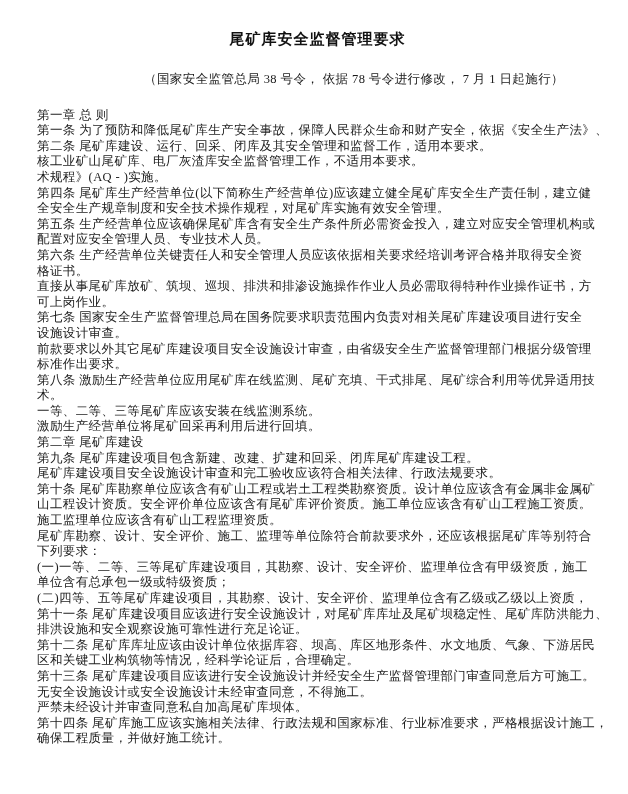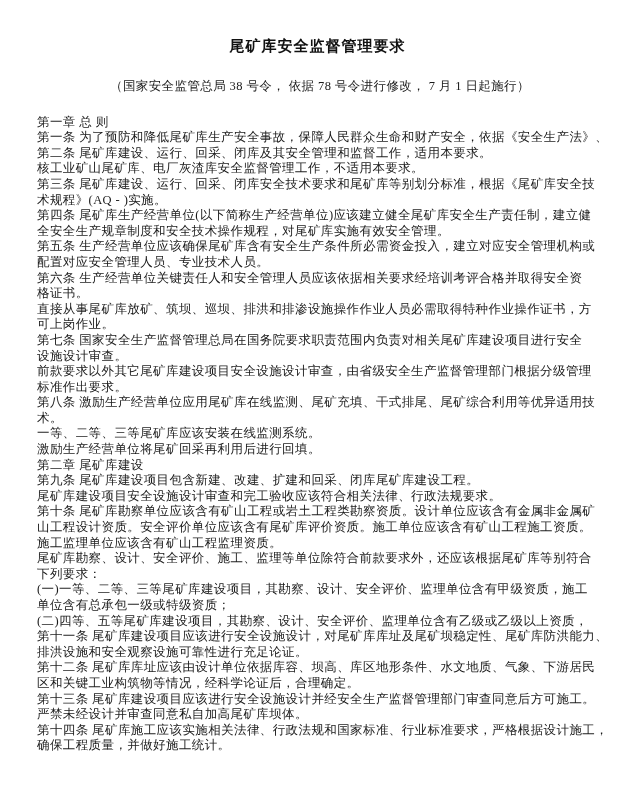--- a/index.html
+++ b/index.html
@@ -15,36 +15,37 @@
     color: #1a1a1a;
   }
   .page {
     box-sizing: border-box;
     width: 628px;
     height: 794px;
     padding: 20px 30px 10px 37px;
     background: #ffffff;
   }
   .doc-title {
-    margin: 16px;
+    margin: 9px;
     font-size: 15px;
     line-height: 20px;
     font-weight: bold;
     text-align: center;
     letter-spacing: 1px;
     color: #111111;
   }
   .doc-subtitle {
     margin: 23px 0 0 0;
     font-size: 12.5px;
     line-height: 15.6px;
     letter-spacing: 0.4px;
     padding-left: 73px;
     white-space: nowrap;
     color: #1a1a1a;
+    text-align: center;
   }
   .doc-body {
     margin-top: 20px;
   }
   .doc-line {
     font-size: 12.5px;
     line-height: 15.6px;
     letter-spacing: 0.4px;
     white-space: nowrap;
     color: #1a1a1a;
@@ -60,21 +61,20 @@
 
       <div class="doc-line">第一章 总 则</div>
 
       <div class="doc-line">第一条 为了预防和降低尾矿库生产安全事故，保障人民群众生命和财产安全，依据《安全生产法》、</div>
 
 
       <div class="doc-line">第二条 尾矿库建设、运行、回采、闭库及其安全管理和监督工作，适用本要求。</div>
 
       <div class="doc-line">核工业矿山尾矿库、电厂灰渣库安全监督管理工作，不适用本要求。</div>
 
-      <div class="doc-line">第三条 尾矿库建设、运行、回采、闭库安全技术要求和尾矿库等别划分标准，根据《尾矿库安全技</div>
 
       <div class="doc-line">术规程》(AQ - )实施。</div>
 
       <div class="doc-line">第四条 尾矿库生产经营单位(以下简称生产经营单位)应该建立健全尾矿库安全生产责任制，建立健</div>
 
       <div class="doc-line">全安全生产规章制度和安全技术操作规程，对尾矿库实施有效安全管理。</div>
 
       <div class="doc-line">第五条 生产经营单位应该确保尾矿库含有安全生产条件所必需资金投入，建立对应安全管理机构或</div>
 
       <div class="doc-line">配置对应安全管理人员、专业技术人员。</div>
@@ -129,20 +129,21 @@
       <div class="doc-line">第十一条 尾矿库建设项目应该进行安全设施设计，对尾矿库库址及尾矿坝稳定性、尾矿库防洪能力、</div>
 
       <div class="doc-line">排洪设施和安全观察设施可靠性进行充足论证。</div>
 
       <div class="doc-line">第十二条 尾矿库库址应该由设计单位依据库容、坝高、库区地形条件、水文地质、气象、下游居民</div>
 
       <div class="doc-line">区和关键工业构筑物等情况，经科学论证后，合理确定。</div>
 
       <div class="doc-line">第十三条 尾矿库建设项目应该进行安全设施设计并经安全生产监督管理部门审查同意后方可施工。</div>
 
+      <div class="doc-line">无安全设施设计或安全设施设计未经审查同意，不得施工。</div>
 
       <div class="doc-line">严禁未经设计并审查同意私自加高尾矿库坝体。</div>
 
       <div class="doc-line">第十四条 尾矿库施工应该实施相关法律、行政法规和国家标准、行业标准要求，严格根据设计施工，</div>
 
       <div class="doc-line">确保工程质量，并做好施工统计。</div>
     </div>
 </div>
 
 </body></html>

